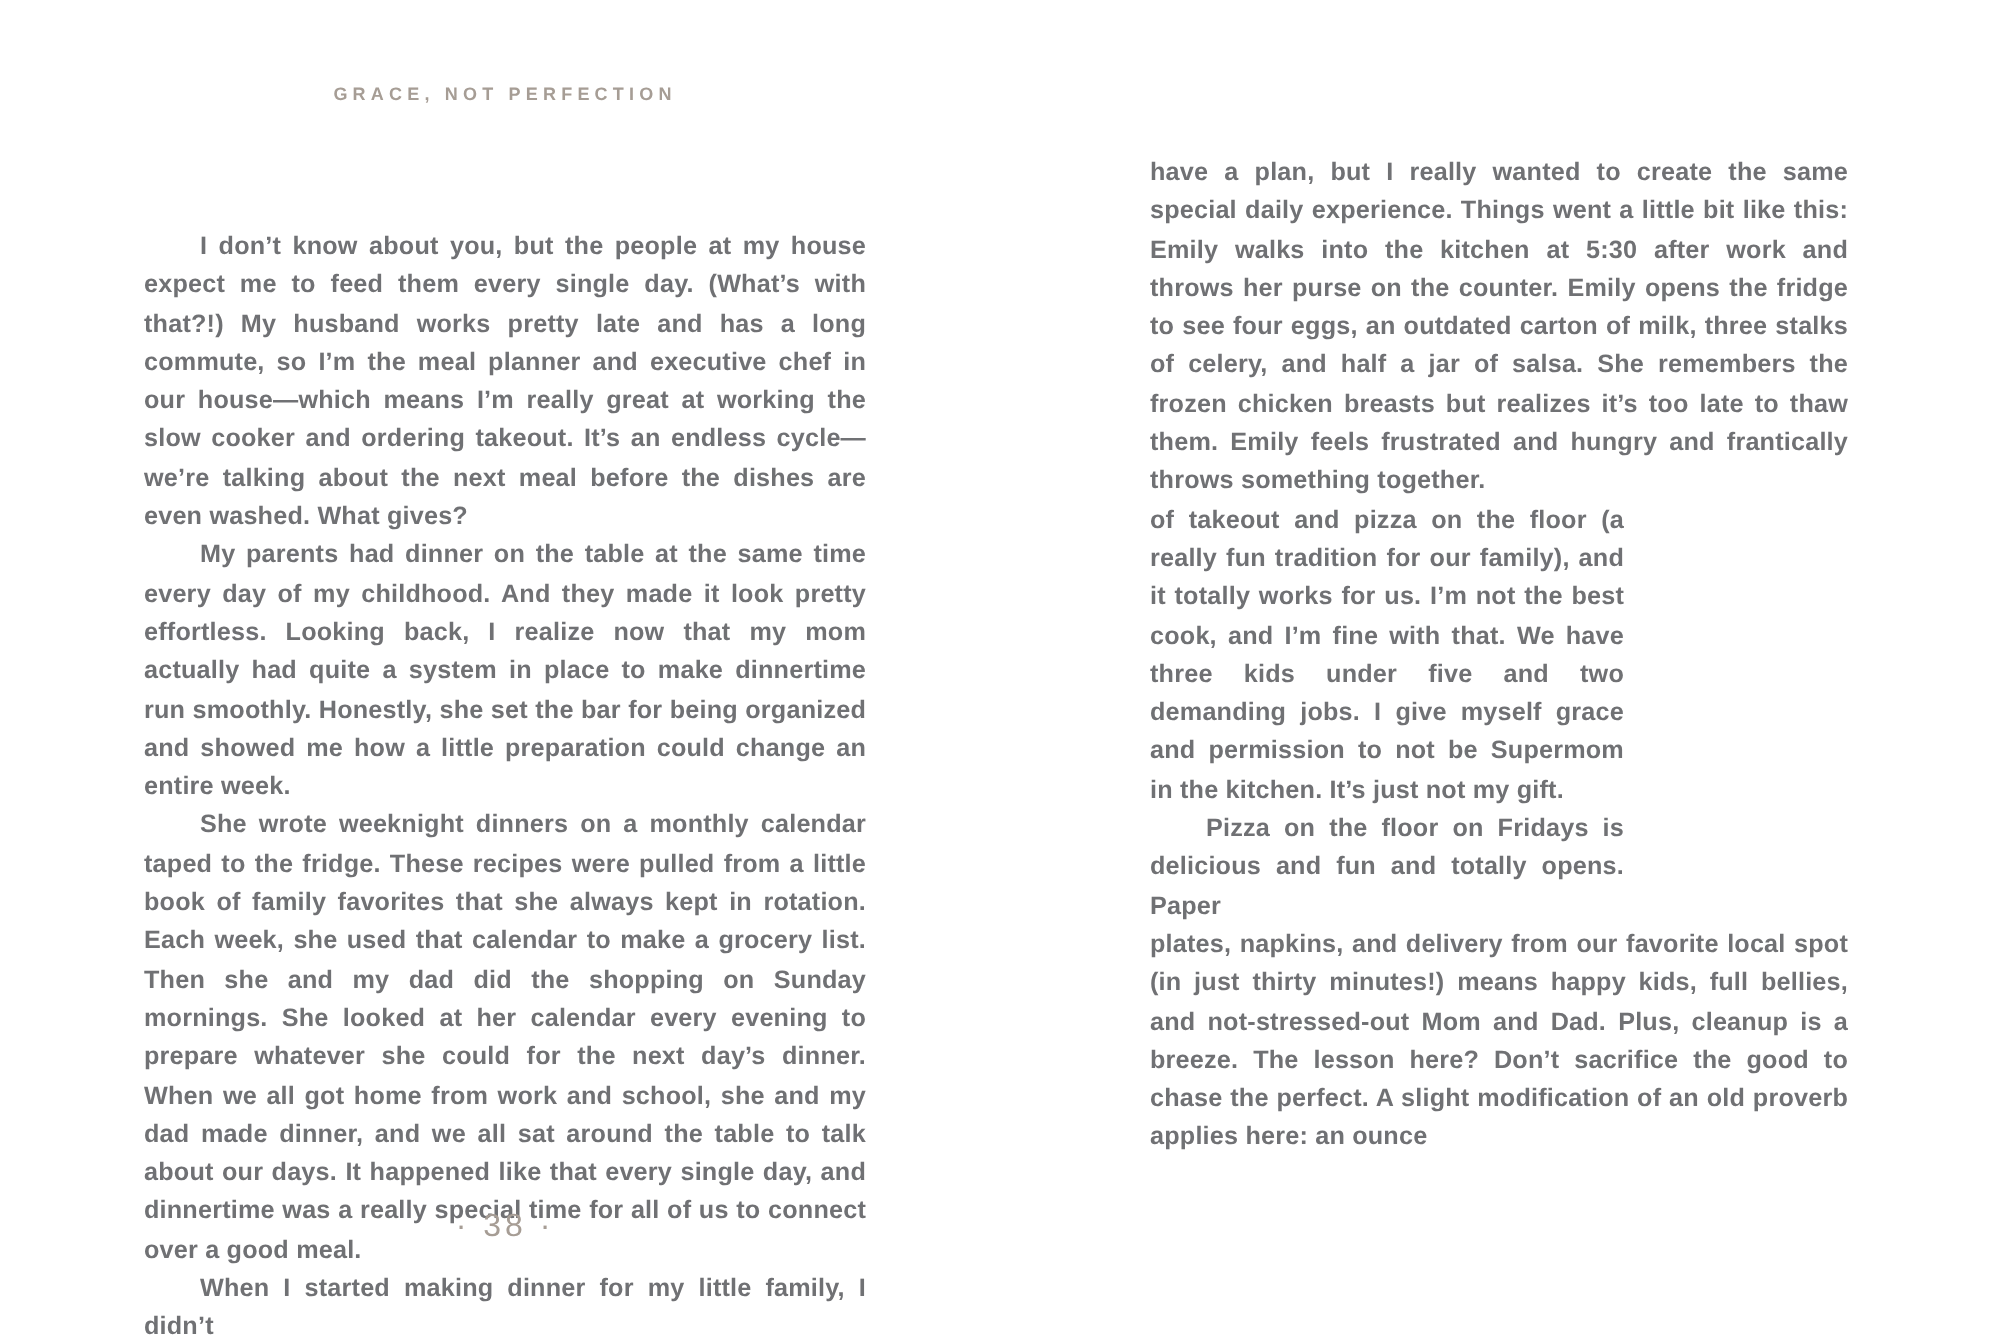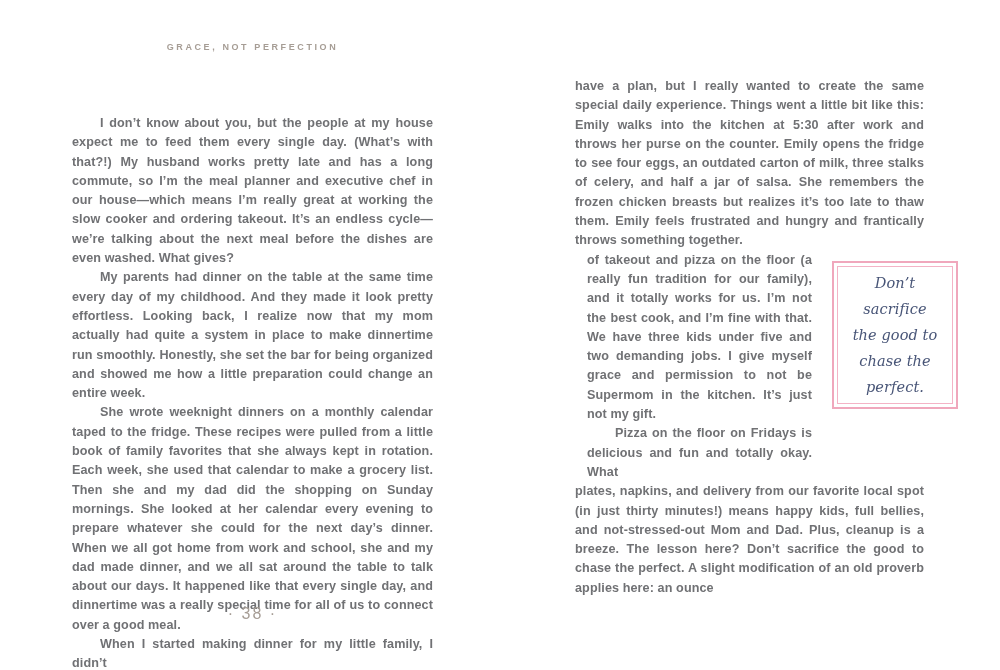--- a/index.html
+++ b/index.html
@@ -33,21 +33,21 @@
     color: #707174;
     text-align: justify;
     letter-spacing: 0.1px;
   }
   .body-left  { top: 114px; }
   .body-right { top: 77px; }
 
   .body-text p { margin: 0; font-weight: bold; }
   .body-text p.indent { text-indent: 28px; }
 
-  .narrow { position: relative; padding-right: 112px; margin-left: 12px; }
+  .narrow { position: relative; padding-right: 112px; }
 
   .quote-box {
     position: absolute; top: 10px; right: -34px;
     width: 126px; height: 148px;
     border: 2px solid #f0a7bc;
     padding: 3px;
     background: #ffffff;
   }
   .quote-inner {
     width: 100%; height: 100%;
@@ -88,29 +88,22 @@
     <div class="page-number">· 38 ·</div>
   </div>
 
   <div class="page page-right">
 
     <div class="body-text body-right">
       <p>have a plan, but I really wanted to create the same special daily experience. Things went a little bit like this: Emily walks into the kitchen at 5:30 after work and throws her purse on the counter. Emily opens the fridge to see four eggs, an outdated carton of milk, three stalks of celery, and half a jar of salsa. She remembers the frozen chicken breasts but realizes it’s too late to thaw them. Emily feels frustrated and hungry and frantically throws something together.</p>
 
       <div class="narrow">
         <p>of takeout and pizza on the floor (a really fun tradition for our family), and it totally works for us. I’m not the best cook, and I’m fine with that. We have three kids under five and two demanding jobs. I give myself grace and permission to not be Supermom in the kitchen. It’s just not my gift.</p>
-        <p class="indent">Pizza on the floor on Fridays is delicious and fun and totally okay. What</p>
+        <p class="indent">Pizza on the floor on Fridays is delicious and fun and totally opens. Paper</p>
 
-        <div class="quote-box">
-          <div class="quote-inner">Don’t
-sacrifice
-the good to
-chase the
-perfect.</div>
-        </div>
       </div>
 
       <p>plates, napkins, and delivery from our favorite local spot (in just thirty minutes!) means happy kids, full bellies, and not-stressed-out Mom and Dad. Plus, cleanup is a breeze. The lesson here? Don’t sacrifice the good to chase the perfect. A slight modification of an old proverb applies here: an ounce</p>
     </div>
 
   </div>
 
 </div>
 
 </body></html>

